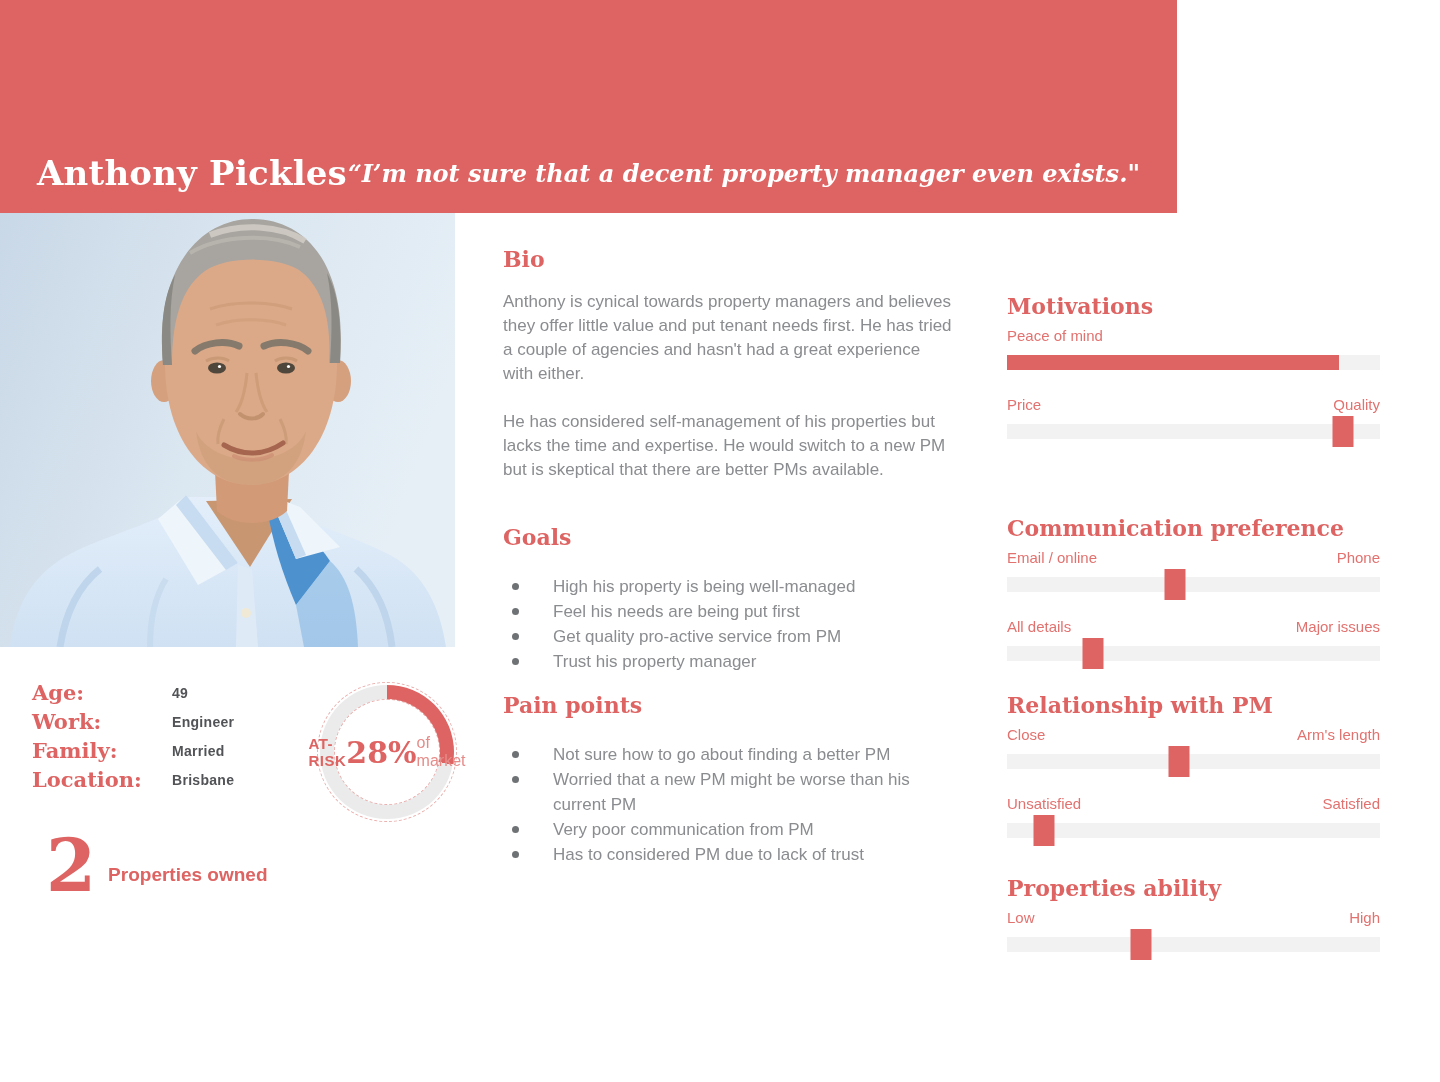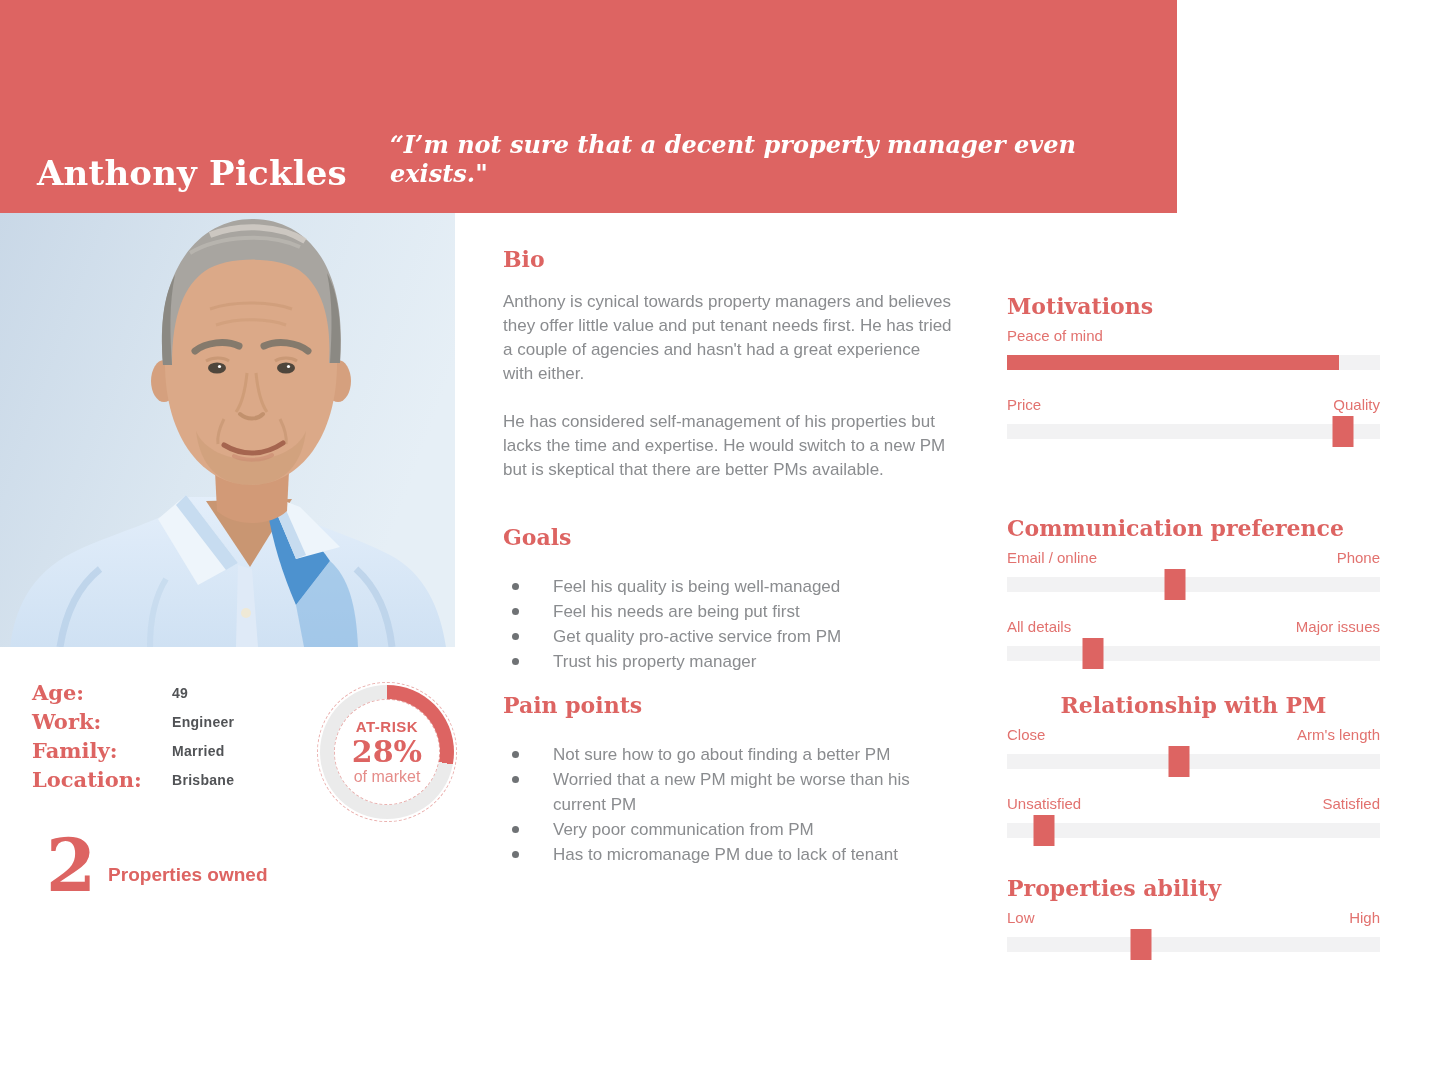--- a/index.html
+++ b/index.html
@@ -10,21 +10,21 @@
   
   .band{position:absolute;left:0;top:0;width:1177px;height:213px;background:#dd6462;}
   .persona-name{
     position:absolute;left:37px;bottom:20px;margin:0;
     font-family:"DejaVu Serif","Liberation Serif",serif;font-weight:700;
     font-size:34px;color:#ffffff;letter-spacing:.2px;
   }
   .persona-quote{
     position:absolute;left:348px;bottom:25px;
     font-family:"DejaVu Serif","Liberation Serif",serif;font-style:italic;font-weight:600;
-    font-size:24px;color:#ffffff;margin-left:42px;
+    font-size:24px;color:#ffffff;
   }
   
   .photo{position:absolute;left:0;top:213px;width:455px;height:434px;}
   .photo svg{display:block;width:455px;height:434px;}
   
   .details{position:absolute;left:32px;top:678px;}
   .detail-row{display:flex;align-items:center;height:29px;}
   .detail-label{
     width:140px;font-family:"DejaVu Serif","Liberation Serif",serif;font-weight:700;
     font-size:21px;color:#dd6462;
@@ -32,21 +32,21 @@
   .detail-value{font-size:14px;font-weight:700;color:#515356;letter-spacing:.3px;}
   
   .donut-wrap{
     position:absolute;left:317px;top:682px;width:140px;height:140px;border-radius:50%;
     border:1px dashed #eab0ae;box-sizing:border-box;
   }
   .donut{position:absolute;left:2px;top:2px;right:2px;bottom:2px;border-radius:50%;background:#ebebeb;}
   .donut-hole{
     position:absolute;left:16px;top:16px;right:16px;bottom:16px;border-radius:50%;
     background:#ffffff;border:1px dashed #eab0ae;box-sizing:border-box;
-    display:flex;flex-direction:column;align-items:center;justify-content:center;
+    display:flex;flex-direction:row;align-items:center;justify-content:center;
   }
   .risk-label{font-size:15px;font-weight:700;color:#dd6462;letter-spacing:.5px;}
   .risk-pct{
     font-family:"DejaVu Serif","Liberation Serif",serif;font-weight:700;
     font-size:30px;color:#dd6462;line-height:1.1;
   }
   .risk-caption{font-size:16px;color:#e58c89;}
   
   .properties{position:absolute;left:46px;top:833px;display:flex;align-items:flex-end;}
   .prop-count{
@@ -65,21 +65,21 @@
   .goals-title{margin-top:42px;}
   .pain-title{margin-top:18px;}
   .middle ul{list-style:none;margin:24px 0 0;padding:0;}
   .middle li{position:relative;padding-left:50px;font-size:17px;line-height:25px;color:#8a8c8f;}
   .middle li::before{
     content:"";position:absolute;left:9px;top:9px;width:7px;height:7px;border-radius:50%;background:#6f7275;
   }
   
   .msec{position:absolute;left:1007px;width:373px;margin-top:47px;}
   .msec .sec-title{margin-bottom:8px;}
-  .msec-1{top:246px;} .msec-2{top:468px;} .msec-3{top:645px;text-align:center;} .msec-4{top:828px;}
+  .msec-1{top:246px;} .msec-2{top:468px;} .msec-3{top:645px;} .msec-4{top:828px;}
   .mrow{margin-top:0;}
   .mrow + .mrow{margin-top:26px;}
   .mlabels{display:flex;justify-content:space-between;font-size:15px;color:#e2726f;line-height:18px;margin-bottom:10px;}
   .track{position:relative;height:15px;background:#f2f2f3;}
   .fill{position:absolute;left:0;top:0;bottom:0;background:#dd6462;}
   .handle{position:absolute;top:-8px;width:21px;height:31px;background:#dd6462;transform:translateX(-50%);}
 </style>
 </head>
 <body>
 
@@ -198,32 +198,32 @@
     <span class="prop-label">Properties owned</span>
   </div>
 
   <div class="middle">
     <h2 class="sec-title">Bio</h2>
     <p class="p1">Anthony is cynical towards property managers and believes they offer little value and put tenant needs first. He has tried a couple of agencies and hasn't had a great experience with either.</p>
     <p class="p2">He has considered self-management of his properties but lacks the time and expertise. He would switch to a new PM but is skeptical that there are better PMs available.</p>
 
     <h2 class="sec-title goals-title">Goals</h2>
     <ul>
-      <li>Feel his quality is being well-managed</li>
+      <li>High his property is being well-managed</li>
       <li>Feel his needs are being put first</li>
       <li>Get quality pro-active service from PM</li>
       <li>Trust his property manager</li>
     </ul>
 
     <h2 class="sec-title pain-title">Pain points</h2>
     <ul>
       <li>Not sure how to go about finding a better PM</li>
       <li>Worried that a new PM might be worse than his current PM</li>
       <li>Very poor communication from PM</li>
-      <li>Has to micromanage PM due to lack of tenant</li>
+      <li>Has to considered PM due to lack of trust</li>
     </ul>
   </div>
 
   <section class="msec msec-1">
     <h2 class="sec-title">Motivations</h2>
     <div class="mrow">
       <div class="mlabels">
           <span>Peace of mind</span>
         </div>
       <div class="track">

